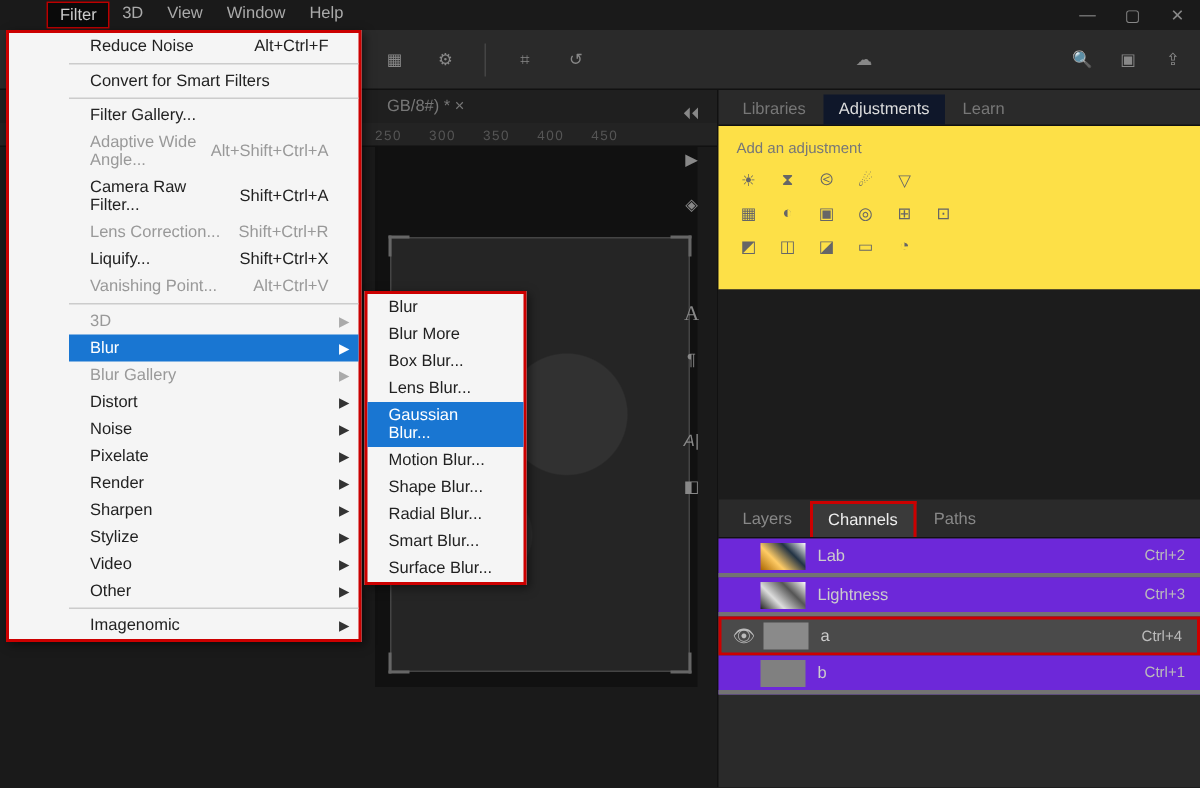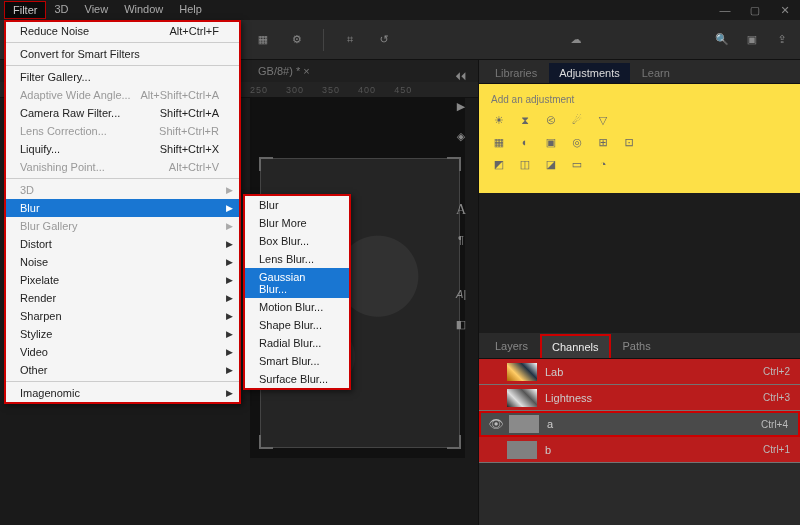--- a/index.html
+++ b/index.html
@@ -24,21 +24,21 @@
   .canvas-frame { position:absolute; left:10px; top:60px; width:200px; height:290px; background:#252525; border:1px solid #444; }
   .canvas-corner { position:absolute; width:14px; height:14px; border:2px solid #666; }
   .c-tl { top:-2px; left:-2px; border-right:none; border-bottom:none; }
   .c-tr { top:-2px; right:-2px; border-left:none; border-bottom:none; }
   .c-bl { bottom:-2px; left:-2px; border-right:none; border-top:none; }
   .c-br { bottom:-2px; right:-2px; border-left:none; border-top:none; }
   
   .ghost { position:absolute; inset:10px; background: radial-gradient(circle at 60% 40%, #3a3a3a 0 40px, transparent 41px), radial-gradient(circle at 30% 70%, #333 0 30px, transparent 31px); opacity:.6; }
 
   
-  .menu-main { position:absolute; left:4px; top:20px; width:237px; background:#f5f5f5; border:2px solid #c00; z-index:50; box-shadow:2px 2px 6px rgba(0,0,0,.5); }
+  .menu-main { position:absolute; left:4px; top:20px; width:237px; background:#f5f5f5; border:2px solid #c00; z-index:50; box-shadow:2px 2px 6px rgba(0,0,0,.5);padding-left:40px; }
   .menu-item { display:flex; justify-content:space-between; align-items:center; padding:3px 20px 3px 14px; color:#222; position:relative; }
   .menu-item.disabled { color:#999; }
   .menu-item.highlight { background:#1976d2; color:#fff; }
   .menu-sep { height:1px; background:#ccc; margin:2px 0; }
   .menu-item .arrow { position:absolute; right:6px; font-size:9px; color:#333; }
   .menu-item.highlight .arrow { color:#fff; }
   .menu-item.disabled .arrow { color:#aaa; }
 
   .submenu { position:absolute; left:243px; top:194px; width:108px; background:#f5f5f5; border:2px solid #c00; z-index:51; box-shadow:2px 2px 6px rgba(0,0,0,.5); }
 
@@ -55,37 +55,37 @@
   .adj-row { display:flex; gap:10px; margin-bottom:8px; color:#666; }
   .adj-ico { width:16px; height:14px; display:flex; align-items:center; justify-content:center; }
 
   .dark-gap { height: 140px; background:#1c1c1c; }
 
   .layers-panel { }
   .lp-tabs { display:flex; gap:2px; height:26px; align-items:center; padding-left:6px; font-size:11px; border-bottom:1px solid #111; }
   .lptab { padding:5px 10px; color:#888; }
   .lptab.active { color:#eee; background:#3a3a3a; border:2px solid #c00; border-bottom:none; }
 
-  .chan-row { display:flex; align-items:center; height:26px; padding:0 10px 0 6px; background:#b91c1c; border-bottom:1px solid #737373; color:#ccc; font-size:11px; }
+  .chan-row { display:flex; align-items:center; height:26px; padding:0 10px 0 6px; background:#6d28d9; border-bottom:3px solid #737373; color:#ccc; font-size:11px; }
   .chan-row.selected { background:#4a4a4a; border:2px solid #c00; }
   .eye { width:18px; text-align:center; color:#bbb; font-size:12px; }
   .thumb { width:30px; height:18px; margin:0 8px 0 4px; background:#555; display:inline-block; }
   .thumb.lab { background: linear-gradient(45deg,#a60,#fc6,#234,#fff); }
   .thumb.light { background: linear-gradient(45deg,#222,#ddd,#555,#fff); }
   .thumb.a { background: #8a8a8a; }
   .thumb.b { background: #808080; }
   .chan-name { flex:1; }
   .chan-short { color:#bbb; font-size:10px; }
 
 </style>
 </head>
 <body>
 
 <div class="menubar">
-  <div id="menubar-items" style="display: flex;">
+  <div id="menubar-items" style="display: flex; margin-left: 27px;">
       <div class="menubar-item active">Filter</div>
       <div class="menubar-item">3D</div>
       <div class="menubar-item">View</div>
       <div class="menubar-item">Window</div>
       <div class="menubar-item">Help</div>
     </div>
   <div class="win-controls">
     <div class="win-btn">—</div>
     <div class="win-btn">▢</div>
     <div class="win-btn">✕</div>

